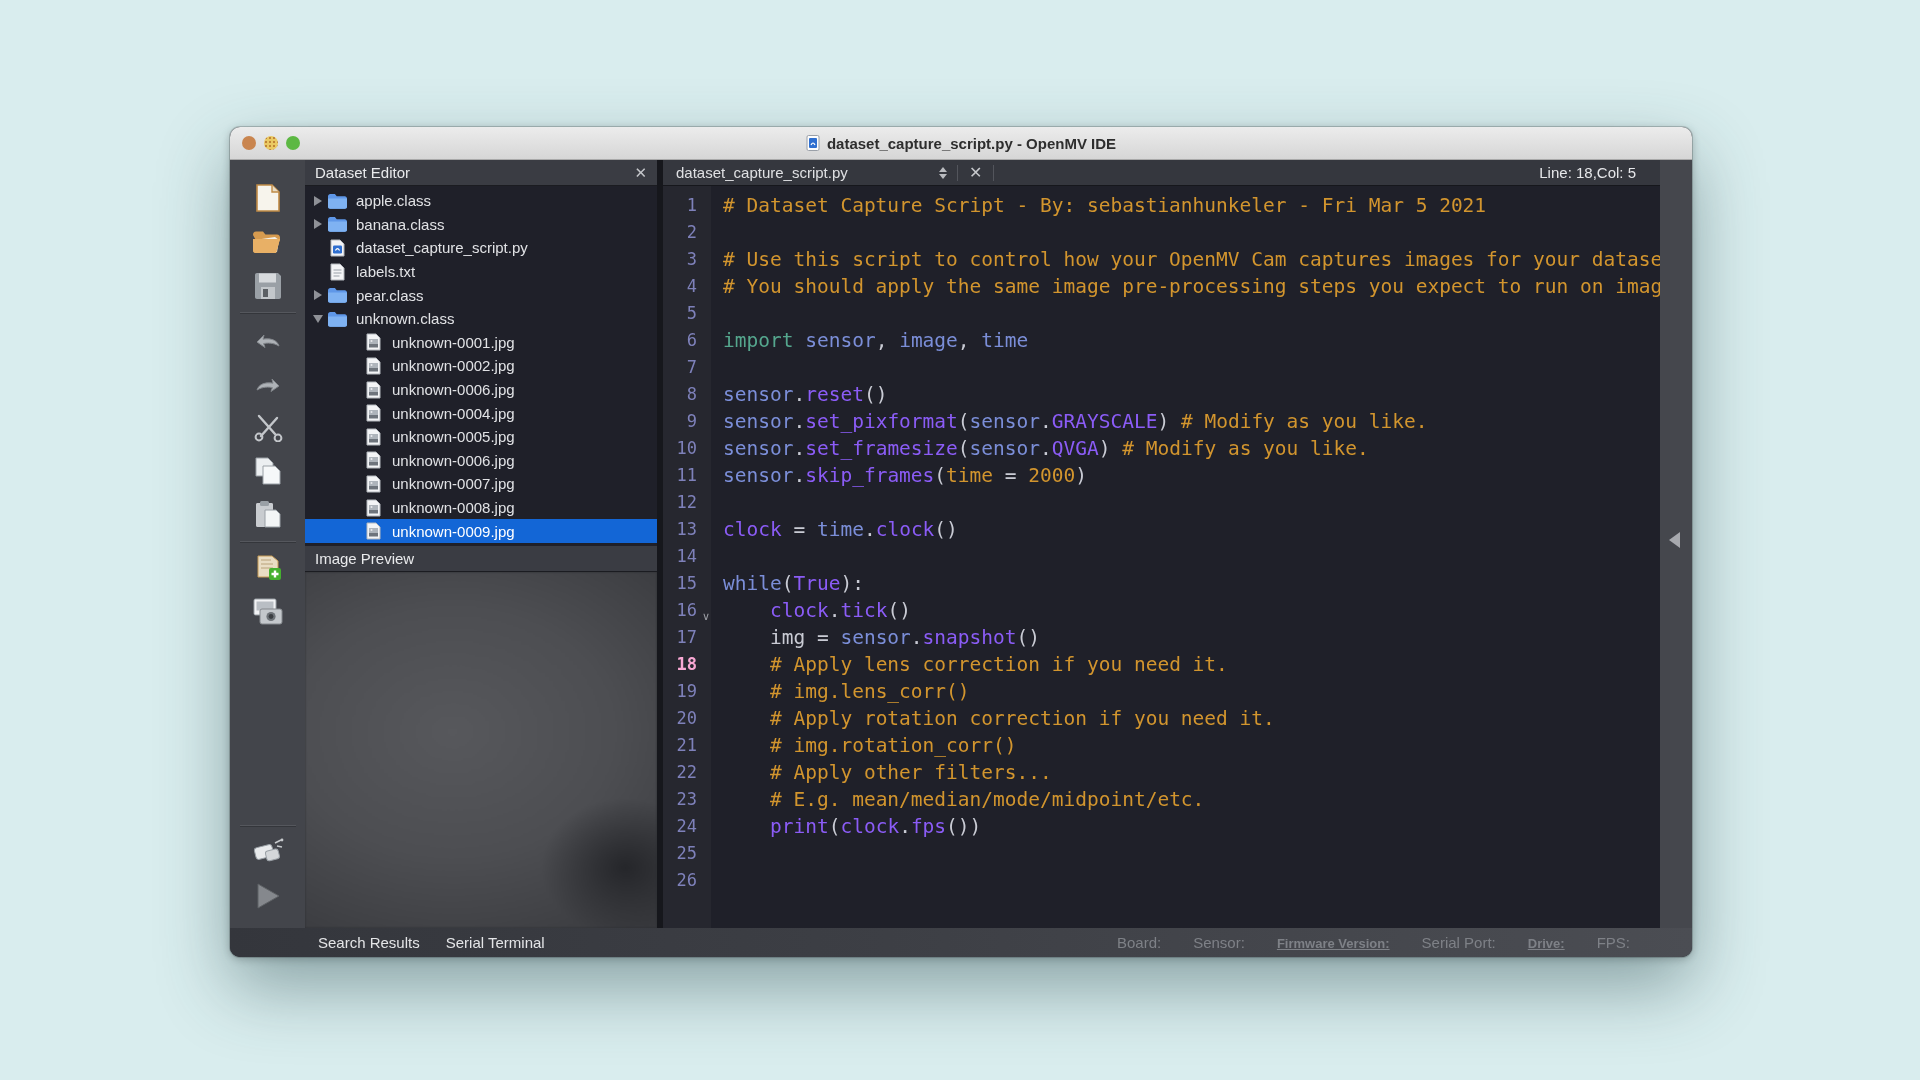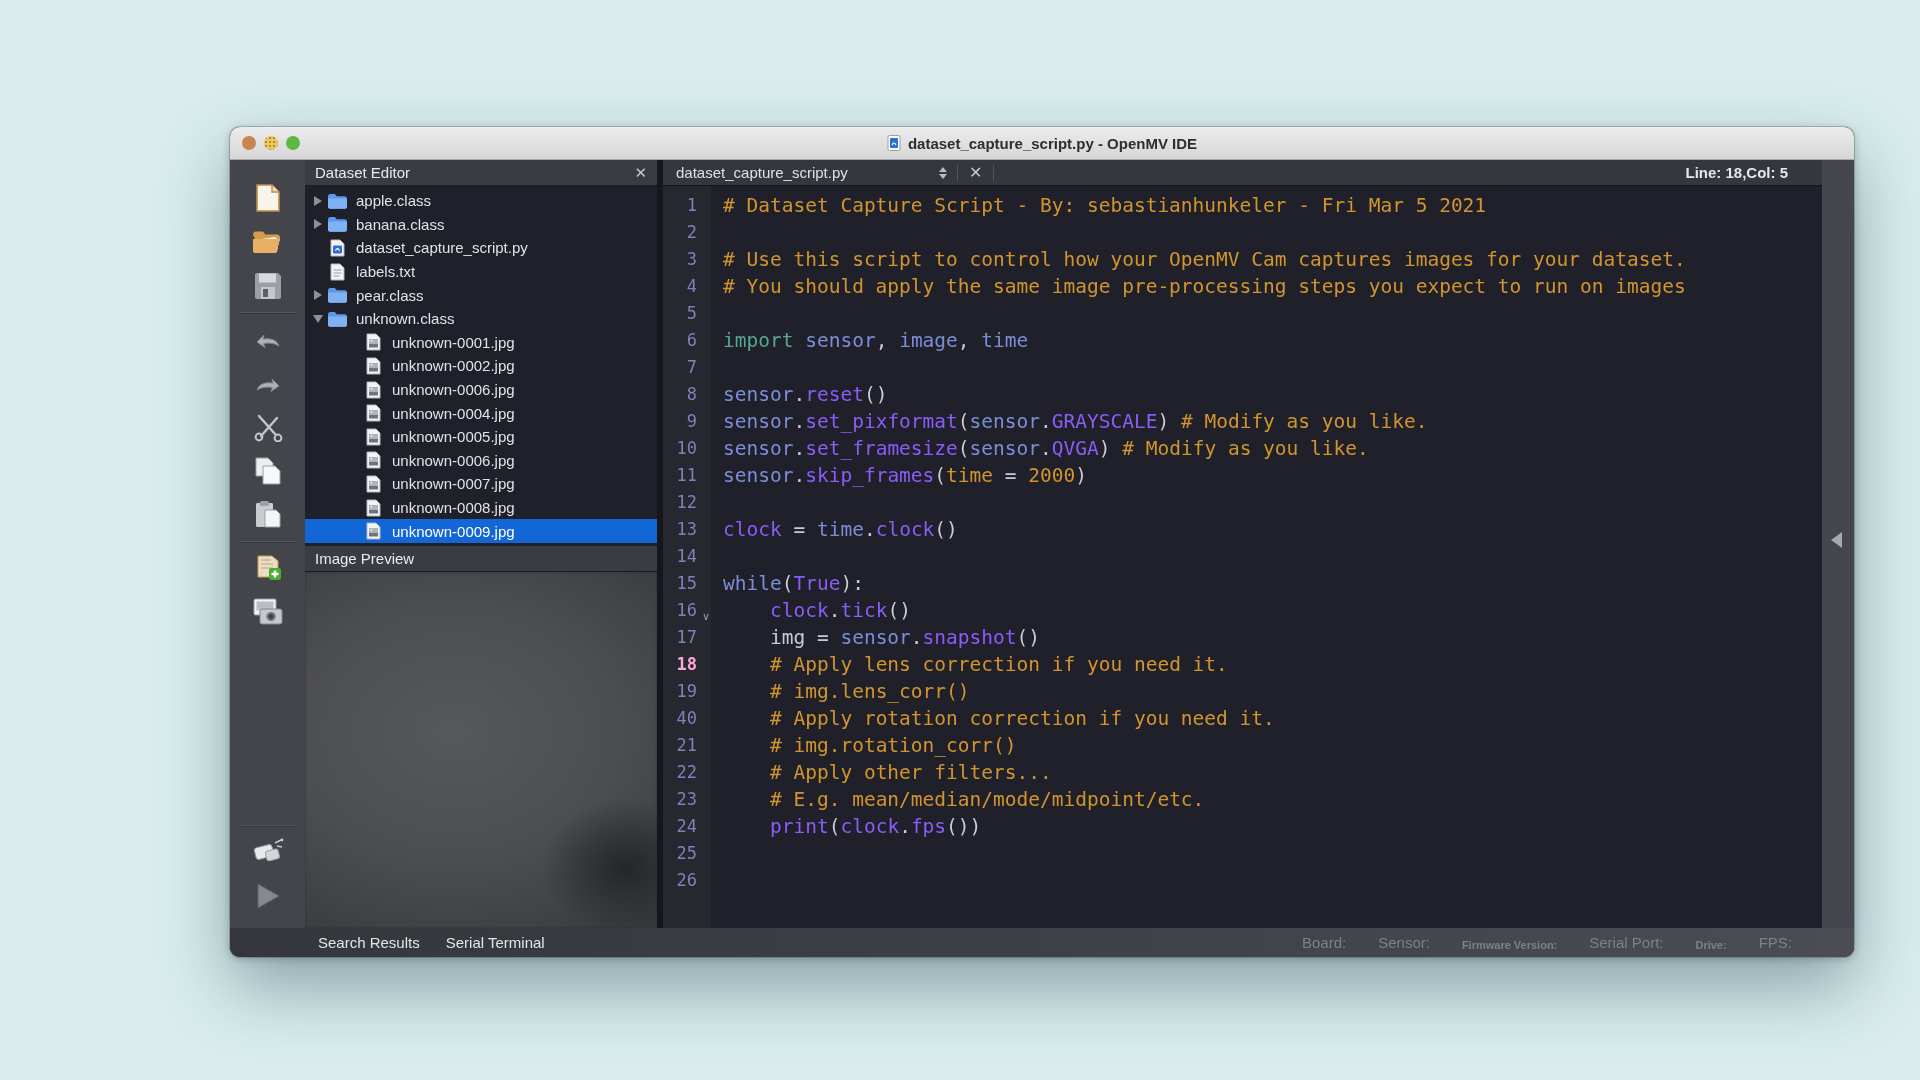--- a/index.html
+++ b/index.html
@@ -2,21 +2,21 @@
 <html><head>
 <meta charset="utf-8">
 <style>
   * { margin:0; padding:0; box-sizing:border-box; }
   html,body { width:1920px; height:1080px; }
   body { font-family:"Liberation Sans", sans-serif; }
   .stage { position:relative; width:1920px; height:1080px; background:#d9edee; overflow:hidden; }
 
   
   .window {
-    position:absolute; left:230px; top:127px; width:1624px; height:830px;
+    position:absolute; left:230px; top:127px; width:1462px; height:830px;
     border-radius:10px; overflow:hidden; display:flex; flex-direction:column;
     background:#20212a;
     box-shadow:0 30px 70px rgba(40,70,75,.45), 0 2px 8px rgba(0,0,0,.25), 0 0 0 1px rgba(0,0,0,.18);
   }
 
   
   .titlebar {
     height:33px; flex:0 0 33px; position:relative;
     background:linear-gradient(#ececec,#d6d6d6);
     border-bottom:1px solid #a9a9a9;
@@ -68,21 +68,21 @@
   .tabbar {
     height:26px; flex:0 0 26px; background:#35373e; border-bottom:1px solid #16171c;
     display:flex; align-items:center; color:#dfe0e3; font-size:15px;
   }
   .tab-label { padding-left:13px; width:266px; flex:0 0 266px; white-space:nowrap; overflow:hidden; }
   .tab-spinner { display:flex; flex-direction:column; gap:2px; align-items:center; padding:0 10px; }
   .sp-up { width:0; height:0; border-bottom:5px solid #b9bbbf; border-left:4px solid rgba(0,0,0,0); border-right:4px solid rgba(0,0,0,0); }
   .sp-dn { width:0; height:0; border-top:5px solid #b9bbbf; border-left:4px solid rgba(0,0,0,0); border-right:4px solid rgba(0,0,0,0); }
   .tab-sep { width:1px; height:16px; background:#53555c; }
   .tab-close { padding:0 11px; color:#c6c8cc; font-size:16px; line-height:1; }
-  .linecol { margin-left:auto; padding-right:34px; color:#e6e7ea;font-weight:bold; }
+  .linecol { margin-left:auto; padding-right:24px; color:#e6e7ea; }
 
   .editor { flex:1 1 auto; display:flex; min-height:0; background:#1f2029;
             font-family:"DejaVu Sans Mono", monospace; line-height:27px; }
   .gutter { width:48px; flex:0 0 48px; background:#26272f; padding-top:6px; font-size:17px; color:#7e81ba; }
   .gut-row { height:27px; position:relative; text-align:right; padding-right:14px; }
   .gut-row .fold { position:absolute; right:1px; top:6px; font-size:11px; color:#9b9da4; font-family:"Liberation Sans",sans-serif; }
   .gut-row.current { color:#f9a8d4; font-weight:bold; }
   .code { flex:1 1 auto; padding:6px 0 0 12px; overflow:hidden; font-size:19.5px; color:#c9cbd4; }
   .code-line { height:27px; white-space:pre; }
   .tok-c { color:#d2952e; }
@@ -97,21 +97,21 @@
     border-top:8px solid rgba(0,0,0,0); border-bottom:8px solid rgba(0,0,0,0); border-right:11px solid #a7a9ae; }
 
   
   .statusbar {
     height:29px; flex:0 0 29px; background:linear-gradient(90deg,#34363c 0%, #3d3f45 45%, #4b4d53 100%);
     display:flex; align-items:center; font-size:15px; color:#e4e5e7;
   }
   .sb-tabs { display:flex; gap:26px; padding-left:88px; }
   .sb-tab { cursor:default; }
   .sb-fields { margin-left:auto; display:flex; align-items:flex-end; gap:32px; padding-right:62px; color:#7e8187; }
-  .sb-field.small { font-size:11px; font-weight:bold; }
+  .sb-field.small { font-size:13px; font-weight:bold;text-decoration:underline; }
 </style>
 </head>
 <body>
 
 <div class="stage">
   <div class="window">
 
     <div class="titlebar">
       <div class="lights">
         <span class="light close"></span>
@@ -438,21 +438,21 @@
               <div class="gut-row">10</div>
               <div class="gut-row">11</div>
               <div class="gut-row">12</div>
               <div class="gut-row">13</div>
               <div class="gut-row">14</div>
               <div class="gut-row">15</div>
               <div class="gut-row">16<span class="fold">∨</span></div>
               <div class="gut-row">17</div>
               <div class="gut-row current">18</div>
               <div class="gut-row">19</div>
-              <div class="gut-row">40</div>
+              <div class="gut-row">20</div>
               <div class="gut-row">21</div>
               <div class="gut-row">22</div>
               <div class="gut-row">23</div>
               <div class="gut-row">24</div>
               <div class="gut-row">25</div>
               <div class="gut-row">26</div>
             </div>
           <div class="code">
               <div class="code-line"><span class="tok-c"># Dataset Capture Script - By: sebastianhunkeler - Fri Mar 5 2021</span></div>
               <div class="code-line"></div>

